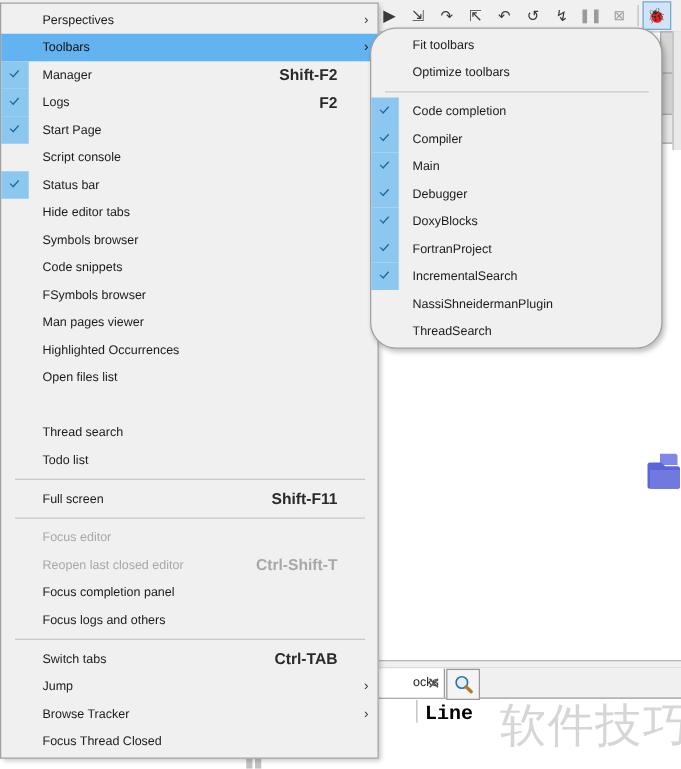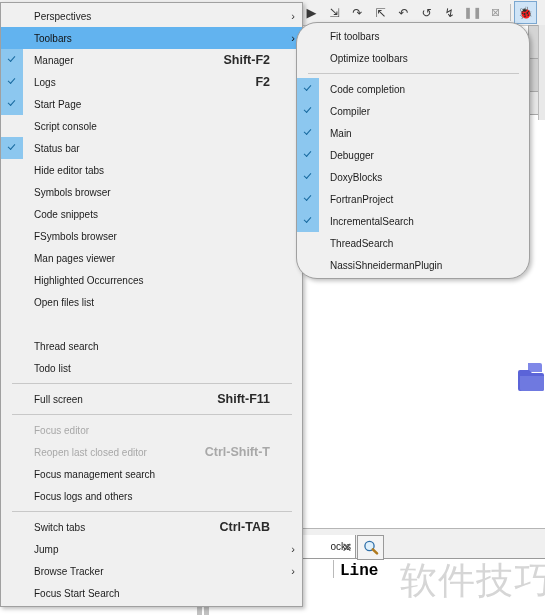--- a/index.html
+++ b/index.html
@@ -344,21 +344,21 @@
       <div class="arrow"></div>
     </div>
     <div class="mi disabled">
       <div class="check-col"></div>
       <div class="label">Reopen last closed editor</div>
       <div class="accel">Ctrl-Shift-T</div>
       <div class="arrow"></div>
     </div>
     <div class="mi">
       <div class="check-col"></div>
-      <div class="label">Focus management search</div>
+      <div class="label">Focus completion panel</div>
       <div class="accel"></div>
       <div class="arrow"></div>
     </div>
     <div class="mi">
       <div class="check-col"></div>
       <div class="label">Focus logs and others</div>
       <div class="accel"></div>
       <div class="arrow"></div>
     </div>
     <div class="sep"></div>
@@ -375,21 +375,21 @@
       <div class="arrow">›</div>
     </div>
     <div class="mi">
       <div class="check-col"></div>
       <div class="label">Browse Tracker</div>
       <div class="accel"></div>
       <div class="arrow">›</div>
     </div>
     <div class="mi">
       <div class="check-col"></div>
-      <div class="label">Focus Start Search</div>
+      <div class="label">Focus Thread Closed</div>
       <div class="accel"></div>
       <div class="arrow"></div>
     </div>
   </div>
 
 <div class="abs menu" id="menu-toolbars">
     <div class="mi">
       <div class="check-col"></div>
       <div class="label">Fit toolbars</div>
       <div class="accel"></div>
@@ -453,23 +453,23 @@
     <div class="mi checked">
       <div class="check-col">
         <span class="chk"></span>
       </div>
       <div class="label">IncrementalSearch</div>
       <div class="accel"></div>
       <div class="arrow"></div>
     </div>
     <div class="mi">
       <div class="check-col"></div>
+      <div class="label">NassiShneidermanPlugin</div>
+      <div class="accel"></div>
+      <div class="arrow"></div>
+    </div>
+    <div class="mi">
+      <div class="check-col"></div>
       <div class="label">ThreadSearch</div>
       <div class="accel"></div>
       <div class="arrow"></div>
     </div>
-    <div class="mi">
-      <div class="check-col"></div>
-      <div class="label">NassiShneidermanPlugin</div>
-      <div class="accel"></div>
-      <div class="arrow"></div>
-    </div>
   </div>
 
 </body></html>

